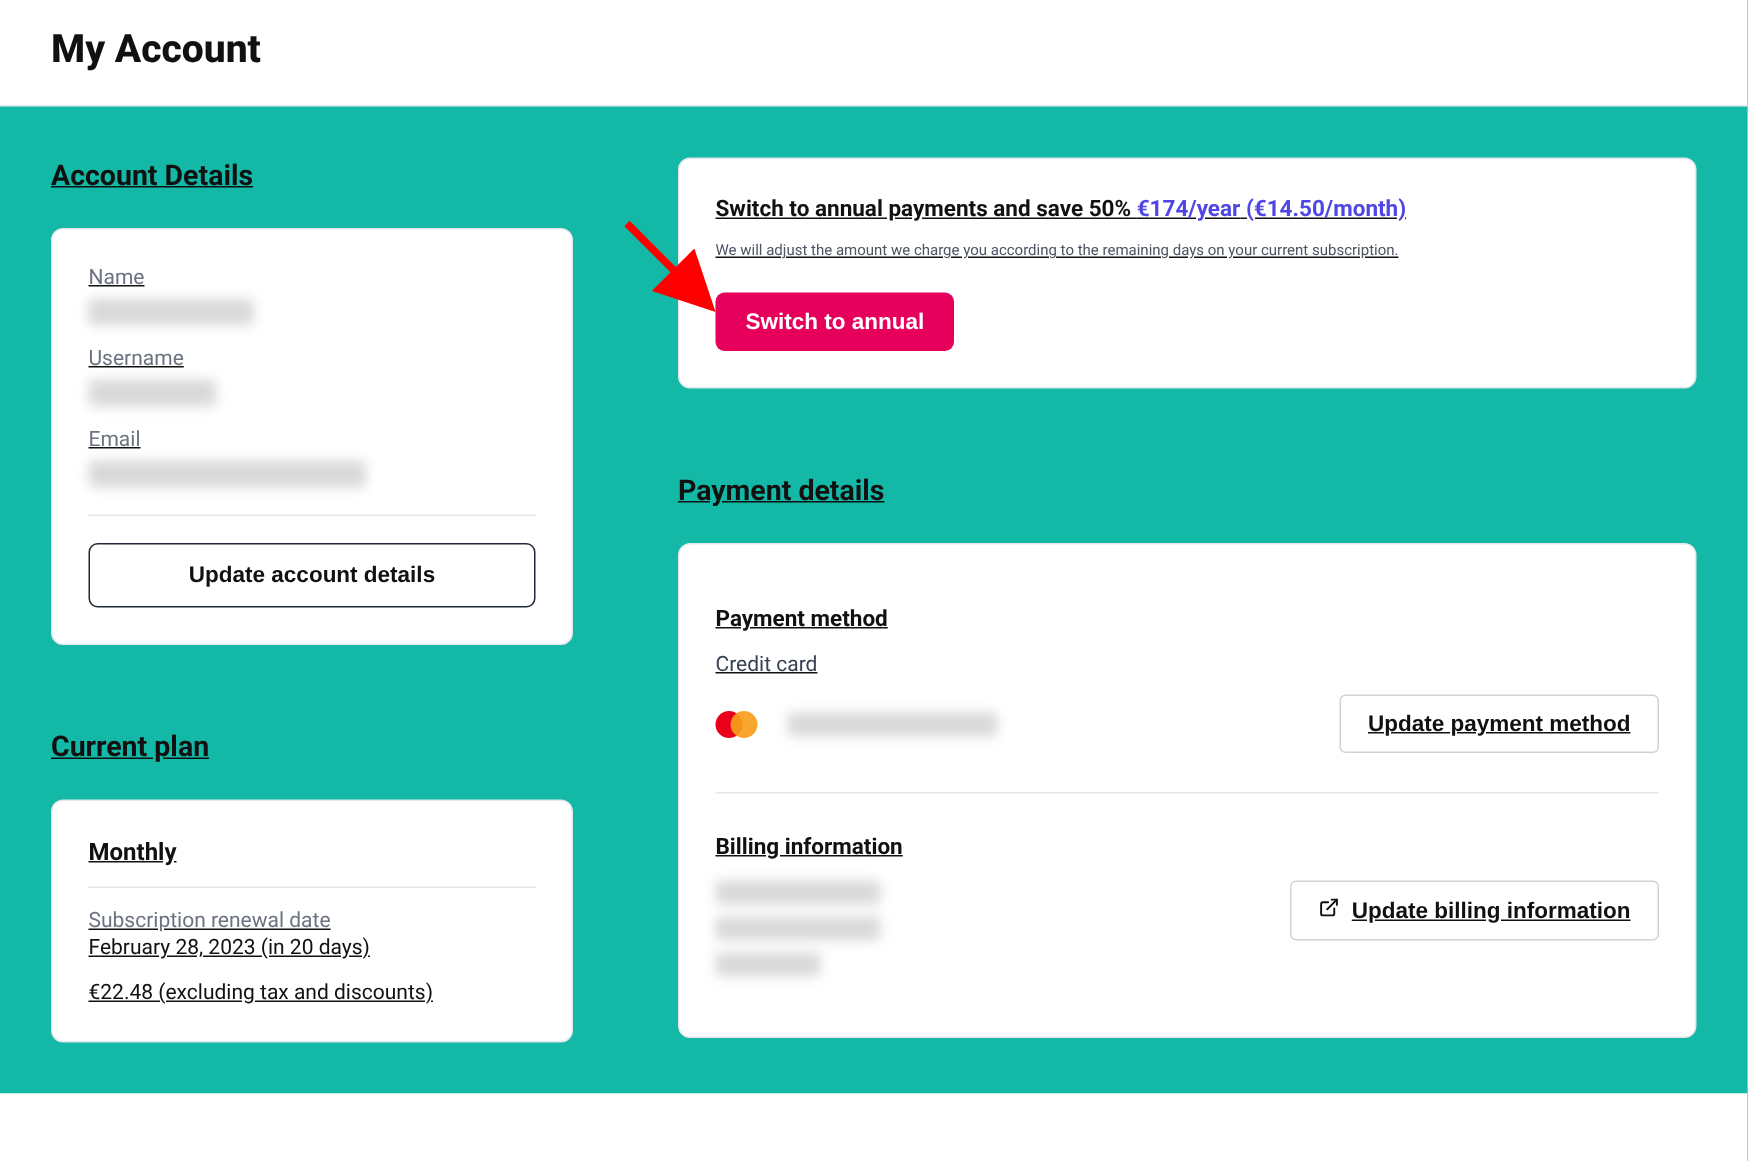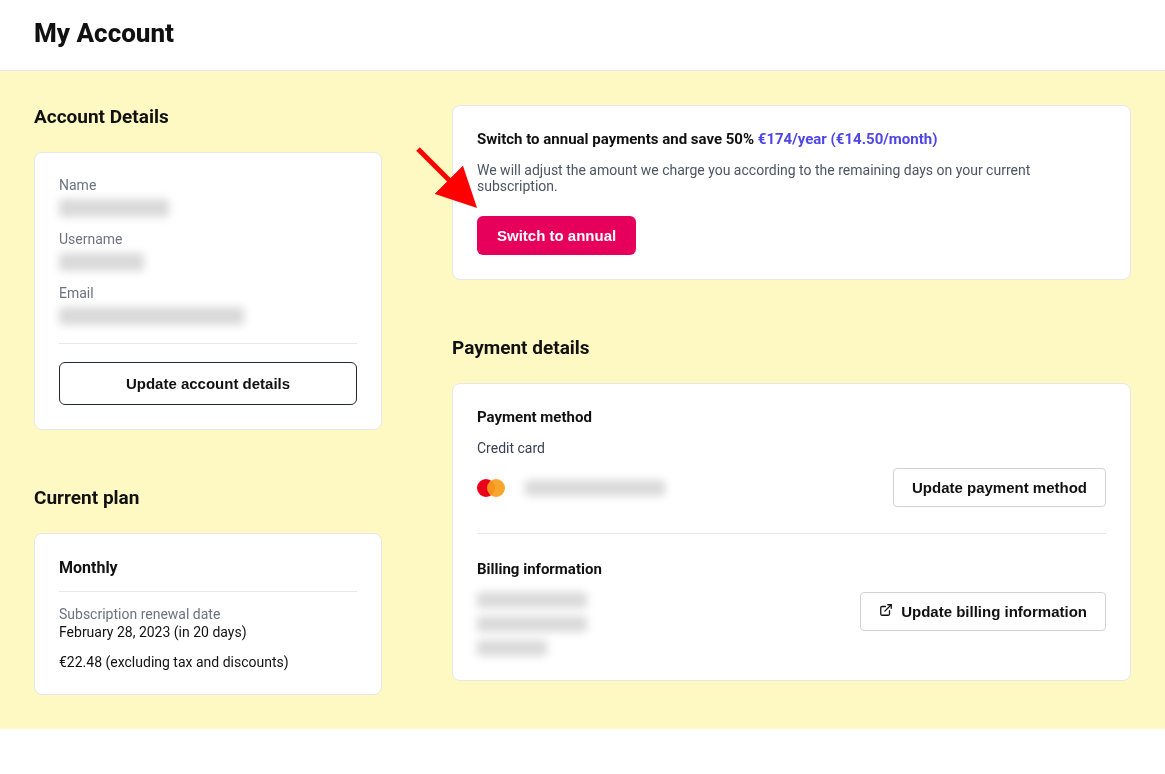--- a/index.html
+++ b/index.html
@@ -9,23 +9,24 @@
     color: #111;
     width: 1165px;
   }
   .header {
     padding: 18px 34px 22px;
     border-bottom: 1px solid #e5e7eb;
   }
   .header h1 { font-size: 26px; font-weight: 800; color:#111; }
   .main {
     padding: 34px;
-    background: #fef9c3;
+    background: #14b8a6;
     display: flex;
     gap: 70px;
+    text-decoration: underline;
   }
   .col-left { width: 348px; flex: 0 0 348px; }
   .col-right { flex: 1; position: relative; }
   h2.section { font-size: 19px; font-weight: 700; margin-bottom: 24px; color:#111; }
   .card {
     background: #fff;
     border: 1px solid #e5e7eb;
     border-radius: 8px;
     padding: 24px;
   }
@@ -73,21 +74,21 @@
     border-radius: 6px;
     cursor: pointer;
   }
   .plan-card h3 { font-size: 16px; font-weight: 700; margin-bottom: 6px; }
   .plan-card .divider { margin: 14px 0; }
   .plan-meta { font-size: 14px; color: #6b7280; }
   .plan-value { font-size: 14px; color: #111; margin-top: 2px; margin-bottom: 14px; }
   .promo-card .lead { font-size: 15px; }
   .promo-card .lead b { font-weight: 700; }
   .promo-card .price { color: #4f46e5; font-weight: 700; }
-  .promo-card .body { font-size: 14px; color: #4b5563; margin: 14px 0 22px; }
+  .promo-card .body { font-size: 10px; color: #4b5563; margin: 14px 0 22px; }
   .pay-section h3 { font-size: 15px; font-weight: 700; margin-bottom: 14px; }
   .pay-meta { font-size: 14px; color: #374151; margin-bottom: 12px; }
   .row-flex { display: flex; align-items: center; justify-content: space-between; gap: 20px; }
   .cc-row { display: flex; align-items: center; gap: 20px; }
   .mc-icon { width: 28px; height: 18px; position: relative; flex:0 0 28px; }
   .mc-icon .c1, .mc-icon .c2 { position:absolute; width:18px; height:18px; border-radius:50%; top:0; }
   .mc-icon .c1 { left:0; background:#eb001b; }
   .mc-icon .c2 { left:10px; background:#f79e1b; opacity:0.92; mix-blend-mode: normal; }
   .mt-block { margin-top: 56px; }
   .arrow {
@@ -157,21 +158,21 @@
         <span class="price">€174/year</span>
         <span> </span>
         <span class="price">(€14.50/month)</span>
       </div>
       <div class="body">We will adjust the amount we charge you according to the remaining days on your current subscription.</div>
       <button class="btn-primary">Switch to annual</button>
     </div>
 
     <h2 class="section mt-block">Payment details</h2>
 
-    <div class="card" style="padding:24px 24px">
+    <div class="card" style="padding:40px 24px">
       <div class="pay-section">
         <h3>Payment method</h3>
         <div class="pay-meta">Credit card</div>
         <div class="row-flex">
           <div class="cc-row">
             <span class="mc-icon">
               <span class="c1"></span>
                 <span class="c2"></span>
             </span>
             <div class="redacted" style="width:140px;height:16px"></div>

